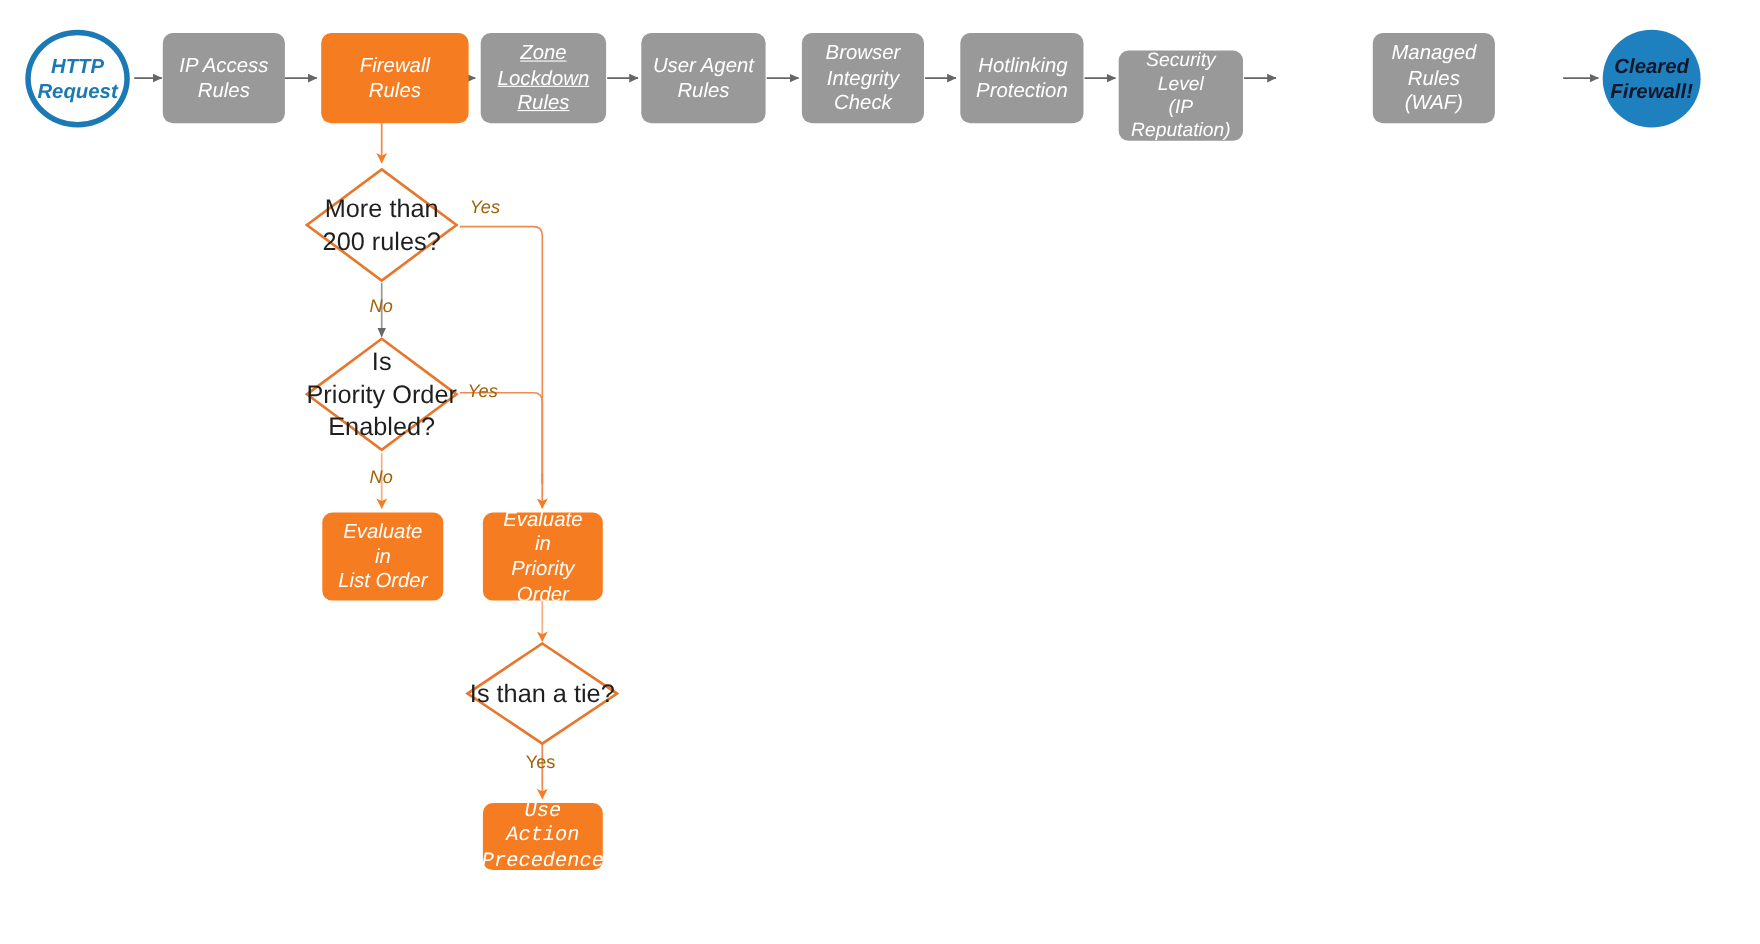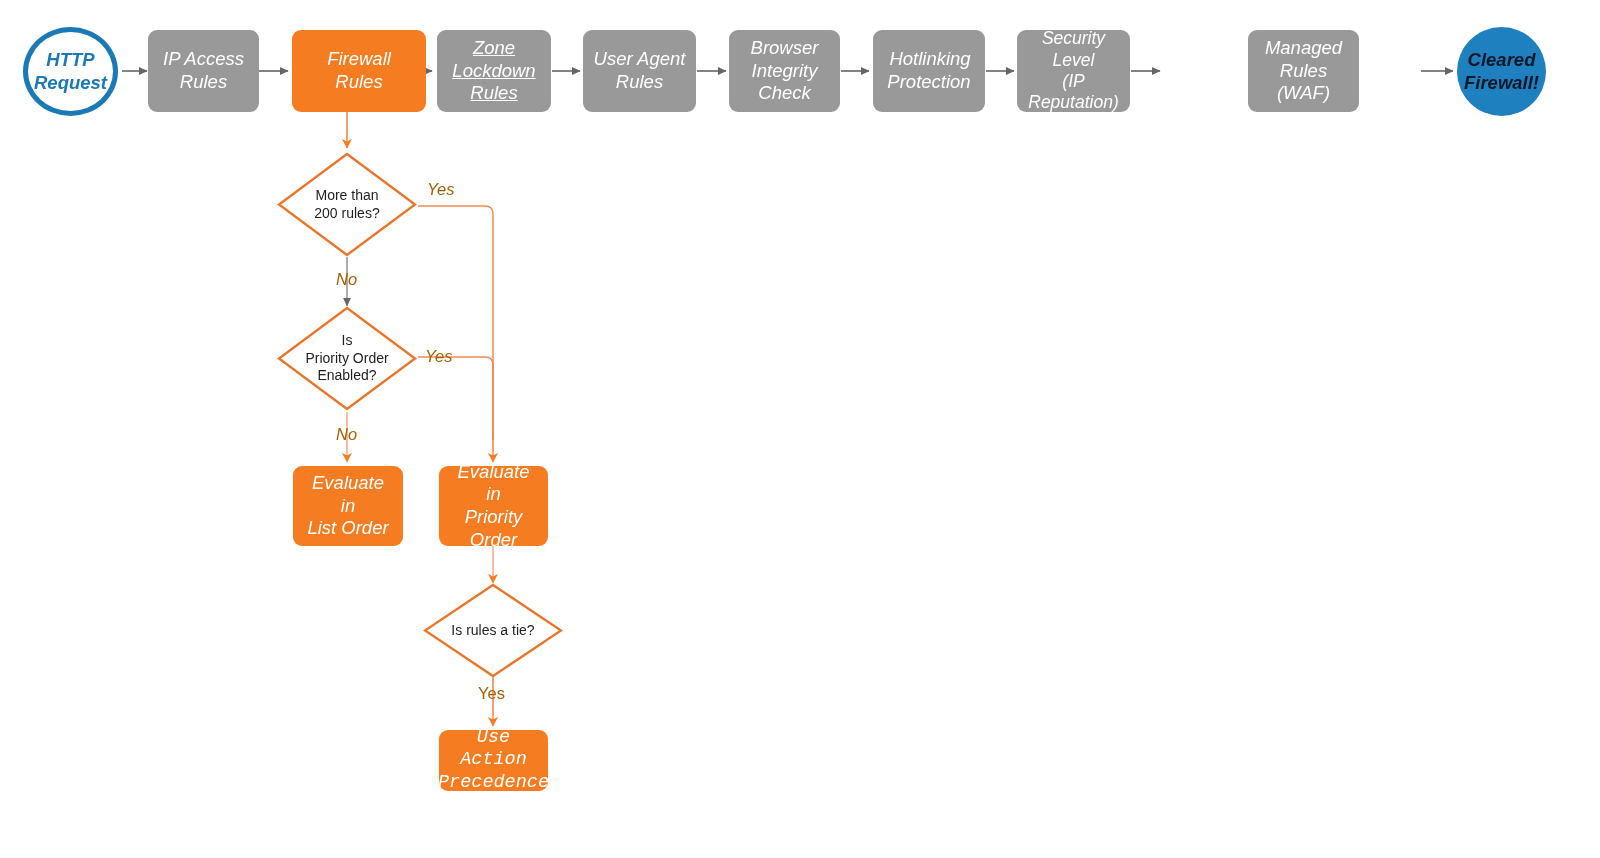--- a/index.html
+++ b/index.html
@@ -71,21 +71,21 @@
     position: absolute;
     left: 0;
     top: 0;
     width: 100%;
     height: 100%;
   }
   .diamond .dlabel {
     position: relative;
     z-index: 2;
     color: #1f1f1f;
-    font-size: 14px;
+    font-size: 23px;
     font-style: normal;
     white-space: pre-line;
     line-height: 1.28;
   }
 
   
   .result {
     border-radius: 9px;
     background: #f57c20;
     color: #ffffff;
@@ -178,21 +178,21 @@
     <span>Browser
 Integrity
 Check</span>
   </div>
 
   <div class="node proc gray" style="left:873px; width:112px;text-align:right;">
     <span>Hotlinking
 Protection</span>
   </div>
 
-  <div class="node proc gray" style="left:1017px; width:113px; font-size:17.5px;">
+  <div class="node proc gray" style="left:1017px; width:113px; font-size:17.5px;margin-top:16px;">
     <span>Security
 Level
 (IP Reputation)</span>
   </div>
 
 
   <div class="node proc gray" style="left:1248px; width:111px;">
     <span>Managed
 Rules
 (WAF)</span>
@@ -217,21 +217,21 @@
     </svg>
     <span class="dlabel">Is
 Priority Order
 Enabled?</span>
   </div>
 
   <div class="node diamond" style="left:423px; top:583px; width:140px; height:95px;">
     <svg class="dshape" viewBox="0 0 140 95" preserveAspectRatio="none">
       <polygon points="70,2 138,47.5 70,93 2,47.5" fill="#ffffff" stroke="#e8762b" stroke-width="2.4"></polygon>
     </svg>
-    <span class="dlabel">Is rules a tie?</span>
+    <span class="dlabel">Is than a tie?</span>
   </div>
 
   <div class="node result" style="left:293px; top:466px; width:110px; height:80px;">
     <span>Evaluate
 in
 List Order</span>
   </div>
 
   <div class="node result" style="left:439px; top:466px; width:109px; height:80px;">
     <span>Evaluate

